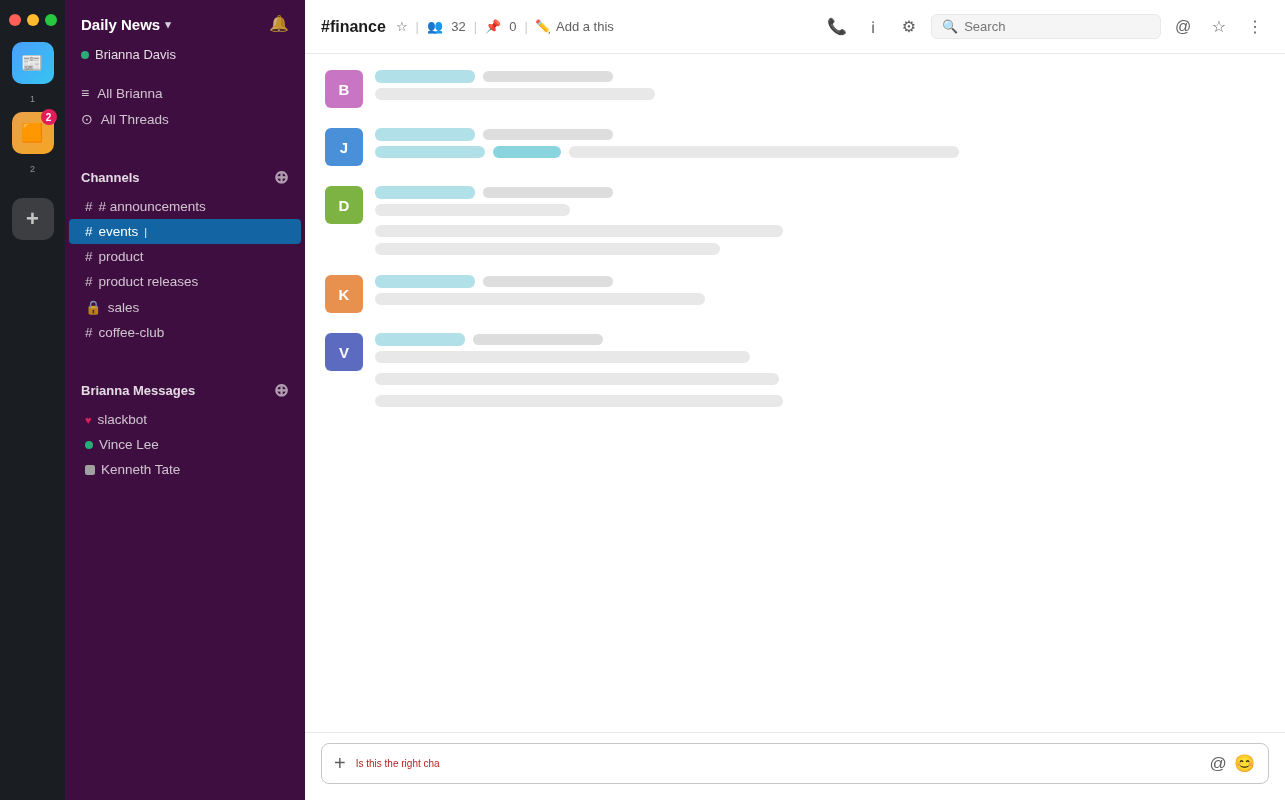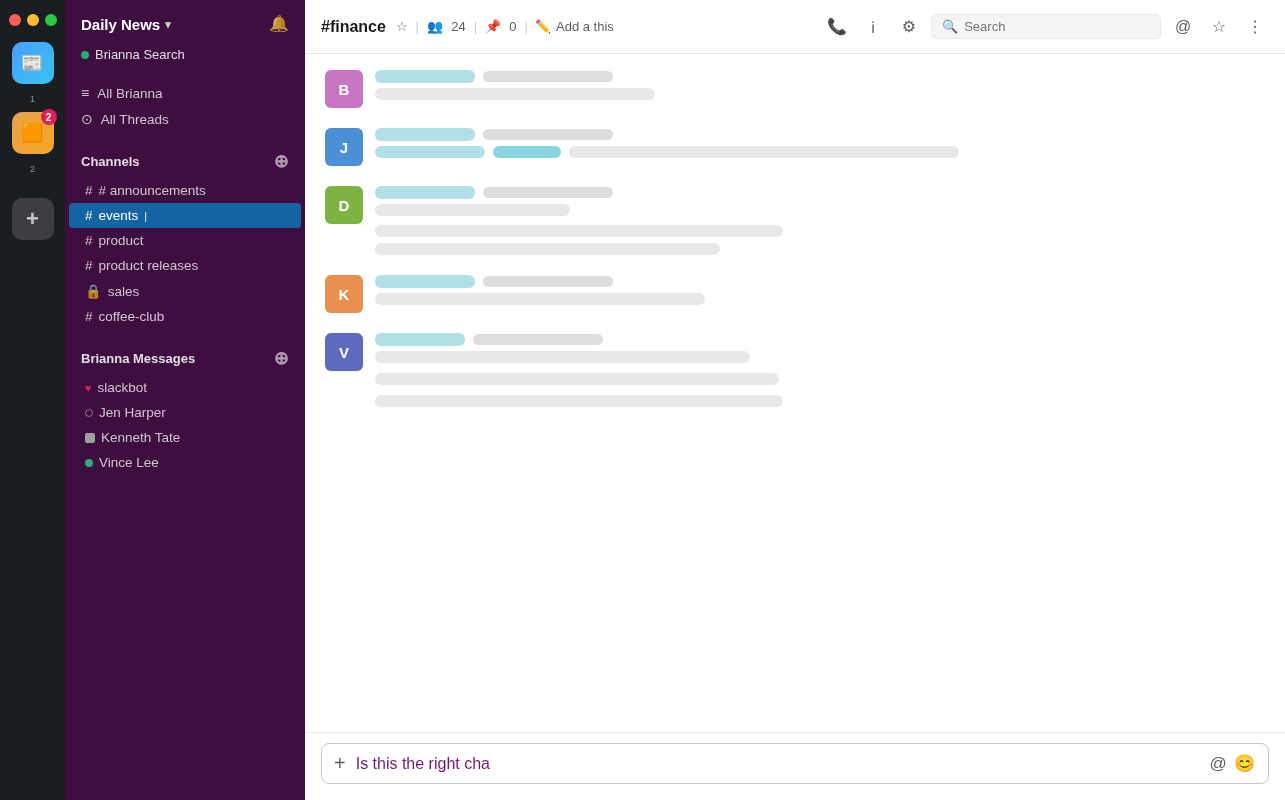--- a/index.html
+++ b/index.html
@@ -61,21 +61,21 @@
     .dot-green { background: #2bac76; }
     .dot-empty { border: 1.5px solid rgba(255,255,255,0.4); }
 
     .bell-icon { color: rgba(255,255,255,0.7); font-size: 16px; cursor: pointer; }
 
     .sidebar-section {
       padding: 6px 0;
     }
     .sidebar-section-header {
       display: flex; align-items: center; justify-content: space-between;
-      padding: 6px 16px; font-size: 13px; font-weight: 700; color: rgba(255,255,255,0.85); cursor: pointer;
+      padding: 6px 16px; font-size: 13px; font-weight: 700; color: rgba(255,255,255,0.85); cursor: pointer; margin-top: 16px;
     }
     .sidebar-section-header .plus-icon { font-size: 18px; color: rgba(255,255,255,0.6); cursor: pointer; }
     .sidebar-item {
       padding: 5px 16px; font-size: 13.5px; color: rgba(255,255,255,0.75); cursor: pointer; display: flex; align-items: center; gap: 6px; border-radius: 4px; margin: 0 4px;
     }
     .sidebar-item.active { background: #1264a3; color: white; }
 
     .nav-item {
       padding: 5px 16px; font-size: 13.5px; color: rgba(255,255,255,0.75); cursor: pointer; display: flex; align-items: center; gap: 8px;
     }
@@ -134,21 +134,21 @@
 
     
     .message-input-area {
       padding: 10px 16px 16px; background: white; border-top: 1px solid #e8e8e8;
     }
     .message-input-box {
       display: flex; align-items: center; border: 1px solid #c7c7c7; border-radius: 8px;
       padding: 8px 12px; gap: 10px; background: white;
     }
     .input-plus { font-size: 20px; color: #616061; cursor: pointer; flex-shrink: 0; }
-    .input-field { flex: 1; font-size: 16px; color: #701a75; outline: none; border: none; background: transparent; }
+    .input-field { flex: 1; font-size: 10px; color: #b91c1c; outline: none; border: none; background: transparent; }
     .input-right-icons { display: flex; gap: 8px; align-items: center; flex-shrink: 0; }
     .input-icon { font-size: 17px; color: #616061; cursor: pointer; }
 
     
     .av1 { background: #c875c4; }
     .av2 { background: #4a90d9; }
     .av3 { background: #7cb342; }
     .av4 { background: #e8914e; }
     .av5 { background: #5c6bc0; }
   </style>
@@ -183,21 +183,21 @@
   <div class="sidebar-header">
     <div class="sidebar-workspace-name">
       <span>Daily News</span>
       <span class="chevron">▾</span>
     </div>
     <div class="bell-icon">🔔</div>
   </div>
 
   <div class="sidebar-user">
     <div class="status-dot dot-green"></div>
-    <span>Brianna Search</span>
+    <span>Brianna Davis</span>
   </div>
 
   <div class="sidebar-section">
     <div class="nav-item">
       <span class="nav-icon">≡</span>
       <span>All Brianna</span>
     </div>
     <div class="nav-item">
       <span class="nav-icon">⊙</span>
       <span>All Threads</span>
@@ -241,46 +241,42 @@
     <div class="sidebar-section-header">
       <span>Brianna Messages</span>
       <span class="plus-icon">⊕</span>
     </div>
 
     <div class="sidebar-item">
       <span style="color:#e01e5a; font-size:11px;">♥</span>
       <span>slackbot</span>
     </div>
     <div class="sidebar-item">
-      <div class="status-dot dot-empty"></div>
-      <span>Jen Harper</span>
+      <div class="status-dot dot-green"></div>
+      <span>Vince Lee</span>
     </div>
     <div class="sidebar-item">
       <div style="width:10px; height:10px; border-radius:2px; background:#a0a0a0; flex-shrink:0;"></div>
       <span>Kenneth Tate</span>
-    </div>
-    <div class="sidebar-item">
-      <div class="status-dot dot-green"></div>
-      <span>Vince Lee</span>
     </div>
   </div>
 </div>
 
 <div class="main-content">
 
   <div class="channel-header">
     <div class="channel-header-left">
       <span class="channel-title">
         <span>#finance</span>
       </span>
       <div class="channel-meta">
         <span style="cursor:pointer;">☆</span>
         <span class="separator">|</span>
         <span>👥</span>
-        <span>24</span>
+        <span>32</span>
         <span class="separator">|</span>
         <span>📌</span>
         <span>0</span>
         <span class="separator">|</span>
         <div class="add-topic">
           <span>✏️</span>
           <span>Add a this</span>
         </div>
       </div>
     </div>

